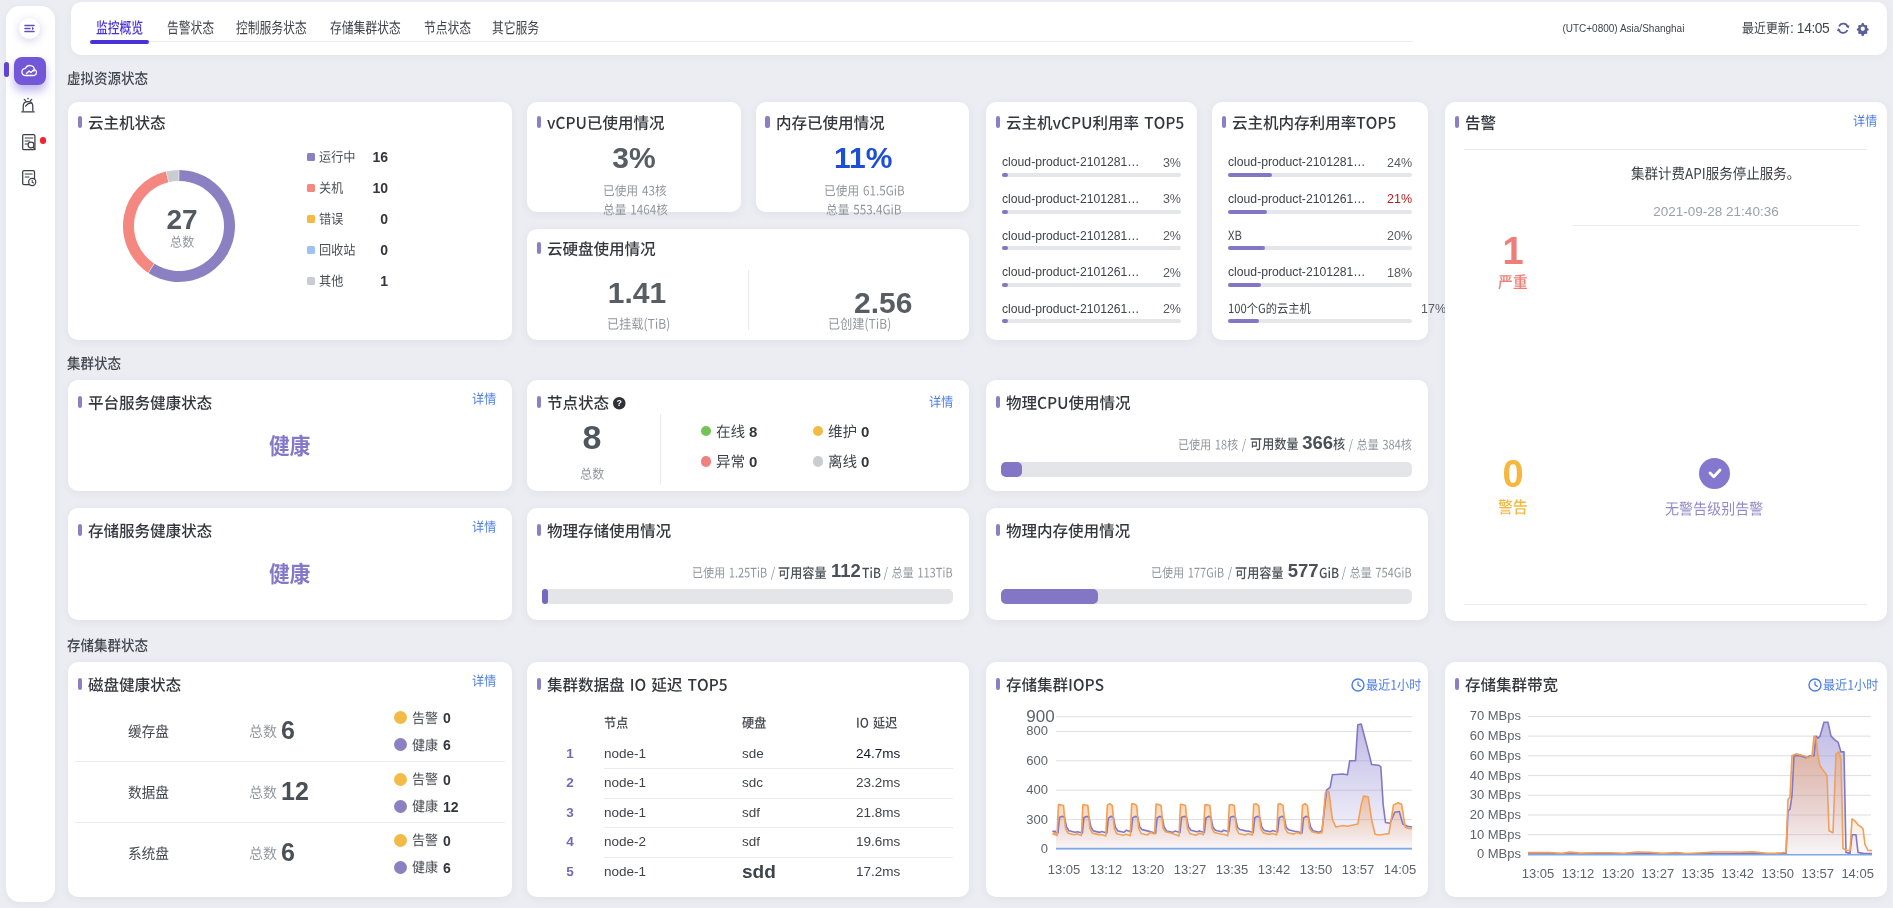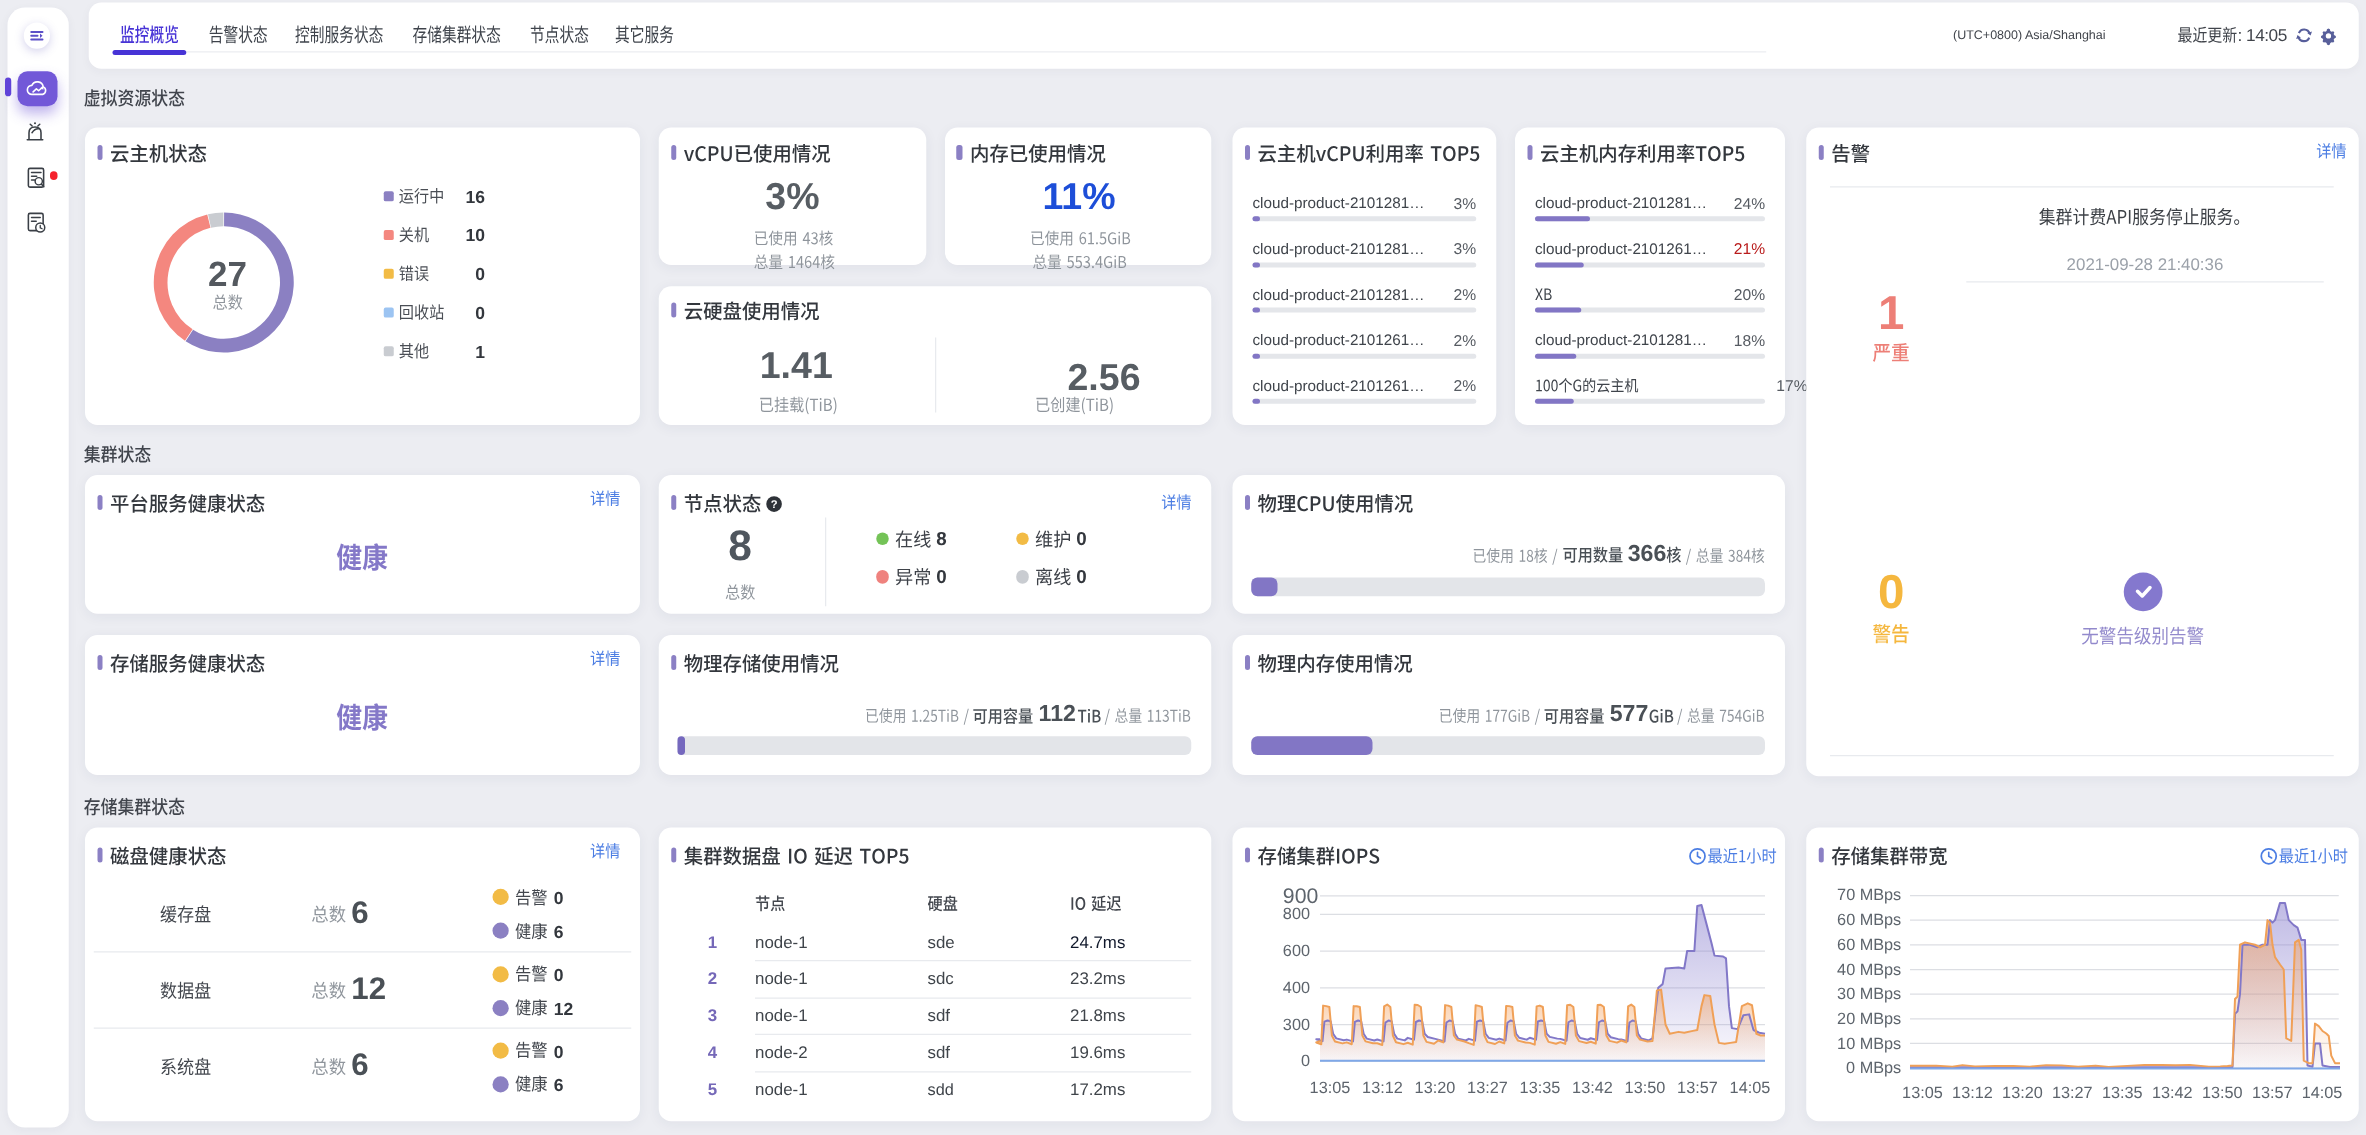--- a/index.html
+++ b/index.html
@@ -940,21 +940,21 @@
 <div class="txt" style="left:742.0px;top:802.8px;font-size:13.5px;line-height:19px;color:#3F444A;font-weight:400;">sdf</div>
 <div class="txt" style="left:856.0px;top:802.8px;font-size:13.5px;line-height:19px;color:#3F444A;font-weight:400;">21.8ms</div>
 <div class="abs" style="left:604px;top:827.0px;width:349px;height:1px;background:#E8EAEE"></div>
 <div class="txt" style="left:566.2px;top:832.3px;font-size:13.5px;line-height:19px;color:#7568B8;font-weight:700;">4</div>
 <div class="txt" style="left:604.0px;top:832.3px;font-size:13.5px;line-height:19px;color:#3F444A;font-weight:400;">node-2</div>
 <div class="txt" style="left:742.0px;top:832.3px;font-size:13.5px;line-height:19px;color:#3F444A;font-weight:400;">sdf</div>
 <div class="txt" style="left:856.0px;top:832.3px;font-size:13.5px;line-height:19px;color:#3F444A;font-weight:400;">19.6ms</div>
 <div class="abs" style="left:604px;top:856.5px;width:349px;height:1px;background:#E8EAEE"></div>
 <div class="txt" style="left:566.2px;top:861.8px;font-size:13.5px;line-height:19px;color:#7568B8;font-weight:700;">5</div>
 <div class="txt" style="left:604.0px;top:861.8px;font-size:13.5px;line-height:19px;color:#3F444A;font-weight:400;">node-1</div>
-<div class="txt" style="left:742.0px;top:861.8px;font-size:13px;line-height:19px;color:#3F444A;font-weight:400;">sdd</div>
+<div class="txt" style="left:742.0px;top:861.8px;font-size:19px;line-height:19px;color:#3F444A;font-weight:700;">sdd</div>
 <div class="txt" style="left:856.0px;top:861.8px;font-size:13.5px;line-height:19px;color:#3F444A;font-weight:400;">17.2ms</div>
 <div class="card" style="left:986px;top:662px;width:442px;height:235px"></div>
 <div class="abs" style="left:995.5px;top:677.5px;width:4.5px;height:12px;border-radius:2px;background:#8B80C4"></div>
 <svg class="t" style="left:1006.0px;top:677.7px" width="98.1" height="16.0" fill="#33373D">
     <g transform="translate(0,12.80) scale(0.01552,-0.01600)">
       <use href="#m5b58" x="0"></use>
       <use href="#m50a8" x="1000"></use>
       <use href="#m96c6" x="2000"></use>
       <use href="#m7fa4" x="3000"></use>
       <use href="#m49" x="4000"></use>

